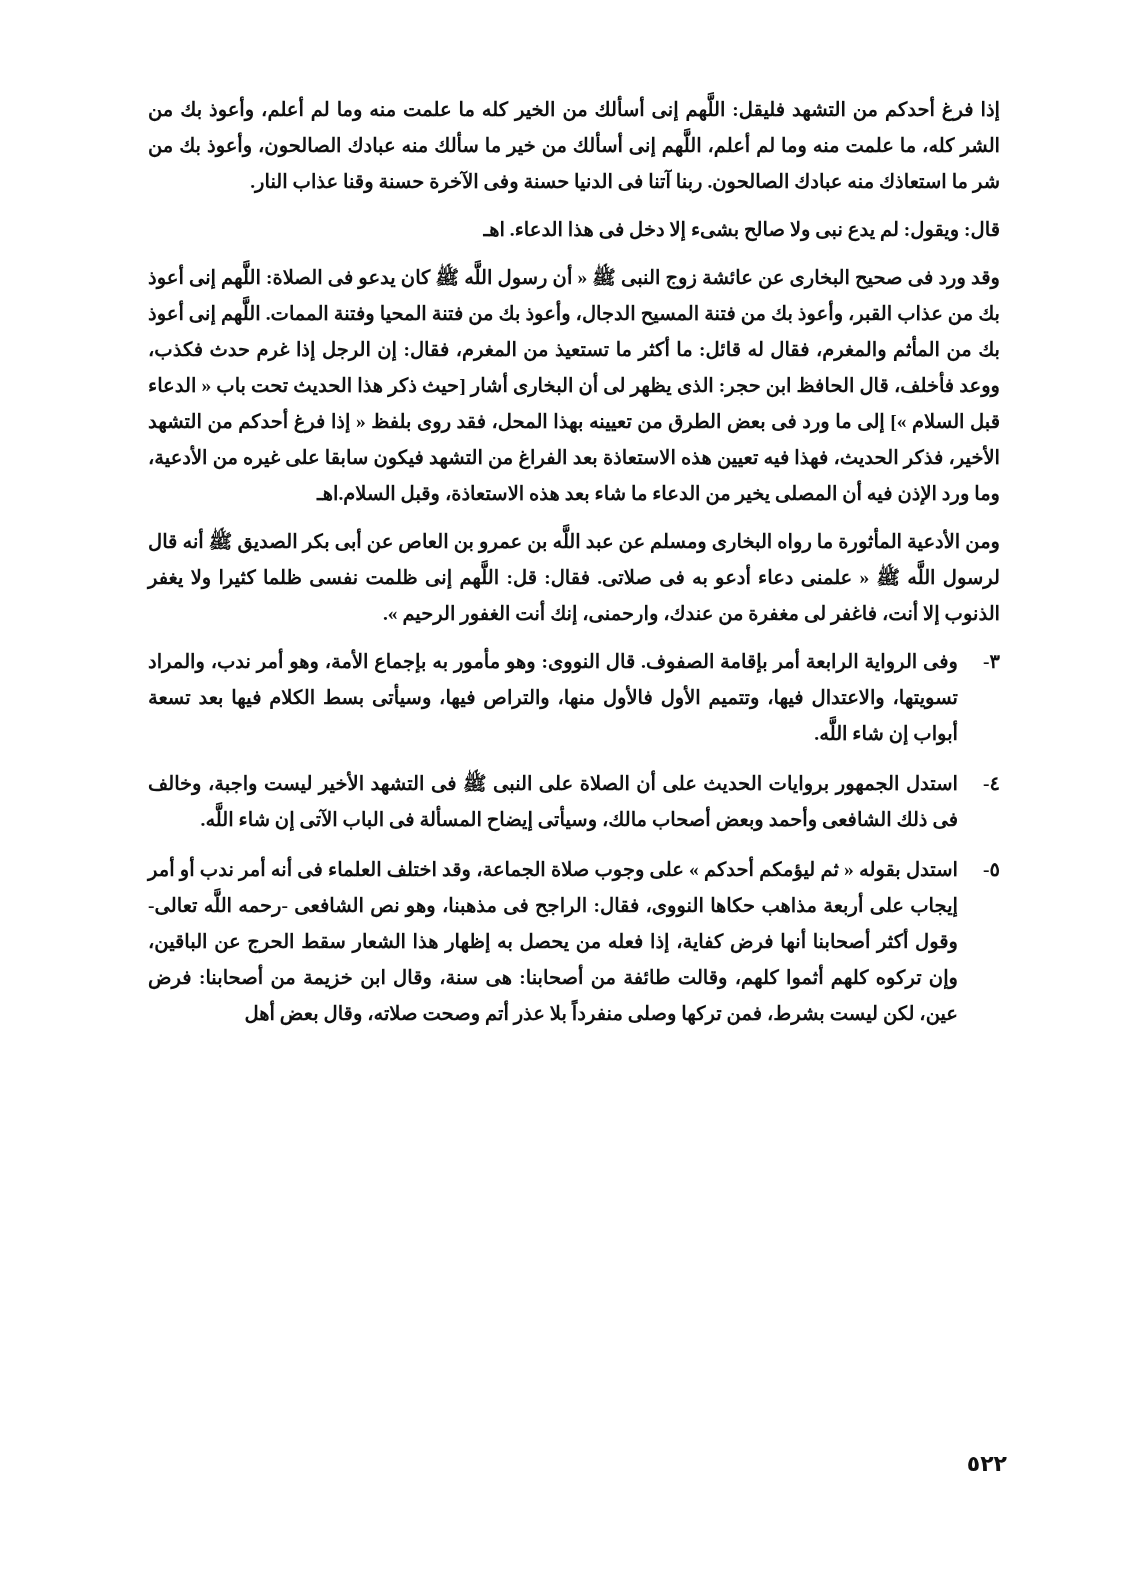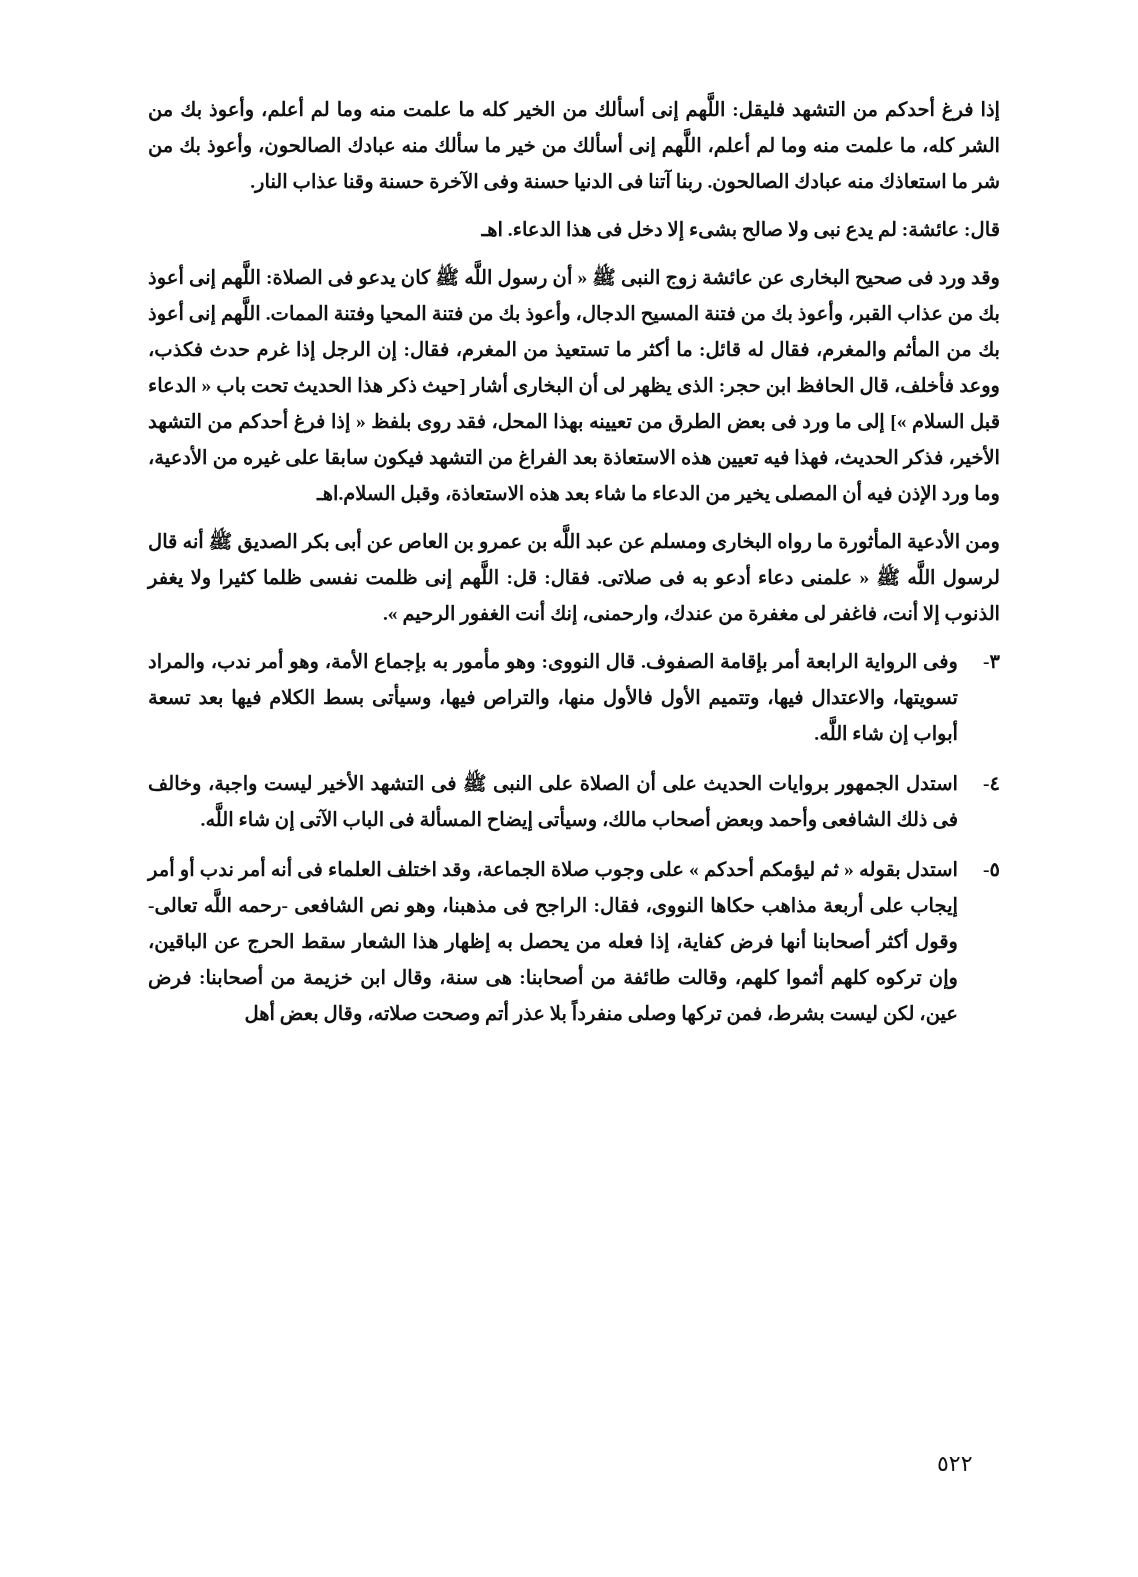--- a/index.html
+++ b/index.html
@@ -35,32 +35,32 @@
       top: 0;
       width: 40px;
       text-align: right;
     }
     .page-number {
       position: absolute;
       left: 937px;
       top: 1451px;
       width: 70px;
       direction: rtl;
-      text-align: left;
+      text-align: right;
       font-size: 22px;
-      font-weight: normal;
+      font-weight: bold;
       font-family: "DejaVu Sans", sans-serif;
     }
   </style>
 </head>
 <body>
 
 <div class="page">
   <p class="para">إذا فرغ أحدكم من التشهد فليقل: اللَّهم إنى أسألك من الخير كله ما علمت منه وما لم أعلم، وأعوذ بك من الشر كله، ما علمت منه وما لم أعلم، اللَّهم إنى أسألك من خير ما سألك منه عبادك الصالحون، وأعوذ بك من شر ما استعاذك منه عبادك الصالحون. ربنا آتنا فى الدنيا حسنة وفى الآخرة حسنة وقنا عذاب النار.</p>
-  <p class="para">قال: عائشة: لم يدع نبى ولا صالح بشىء إلا دخل فى هذا الدعاء. اهـ</p>
+  <p class="para">قال: ويقول: لم يدع نبى ولا صالح بشىء إلا دخل فى هذا الدعاء. اهـ</p>
   <p class="para">وقد ورد فى صحيح البخارى عن عائشة زوج النبى ﷺ « أن رسول اللَّه ﷺ كان يدعو فى الصلاة: اللَّهم إنى أعوذ بك من عذاب القبر، وأعوذ بك من فتنة المسيح الدجال، وأعوذ بك من فتنة المحيا وفتنة الممات. اللَّهم إنى أعوذ بك من المأثم والمغرم، فقال له قائل: ما أكثر ما تستعيذ من المغرم، فقال: إن الرجل إذا غرم حدث فكذب، ووعد فأخلف، قال الحافظ ابن حجر: الذى يظهر لى أن البخارى أشار [حيث ذكر هذا الحديث تحت باب « الدعاء قبل السلام »] إلى ما ورد فى بعض الطرق من تعيينه بهذا المحل، فقد روى بلفظ « إذا فرغ أحدكم من التشهد الأخير، فذكر الحديث، فهذا فيه تعيين هذه الاستعاذة بعد الفراغ من التشهد فيكون سابقا على غيره من الأدعية، وما ورد الإذن فيه أن المصلى يخير من الدعاء ما شاء بعد هذه الاستعاذة، وقبل السلام.اهـ</p>
   <p class="para">ومن الأدعية المأثورة ما رواه البخارى ومسلم عن عبد اللَّه بن عمرو بن العاص عن أبى بكر الصديق ﷺ أنه قال لرسول اللَّه ﷺ « علمنى دعاء أدعو به فى صلاتى. فقال: قل: اللَّهم إنى ظلمت نفسى ظلما كثيرا ولا يغفر الذنوب إلا أنت، فاغفر لى مغفرة من عندك، وارحمنى، إنك أنت الغفور الرحيم ».</p>
 
   <div class="numbered">
     <span class="num">٣-</span>
     <span>وفى الرواية الرابعة أمر بإقامة الصفوف. قال النووى: وهو مأمور به بإجماع الأمة، وهو أمر ندب، والمراد تسويتها، والاعتدال فيها، وتتميم الأول فالأول منها، والتراص فيها، وسيأتى بسط الكلام فيها بعد تسعة أبواب إن شاء اللَّه.</span>
   </div>
   <div class="numbered">
     <span class="num">٤-</span>
     <span>استدل الجمهور بروايات الحديث على أن الصلاة على النبى ﷺ فى التشهد الأخير ليست واجبة، وخالف فى ذلك الشافعى وأحمد وبعض أصحاب مالك، وسيأتى إيضاح المسألة فى الباب الآتى إن شاء اللَّه.</span>

